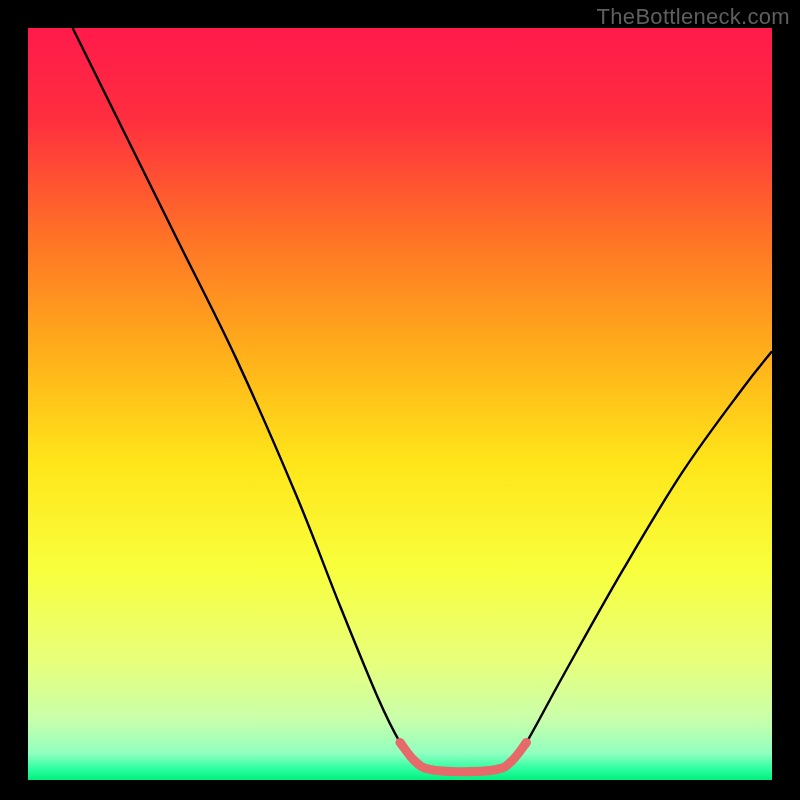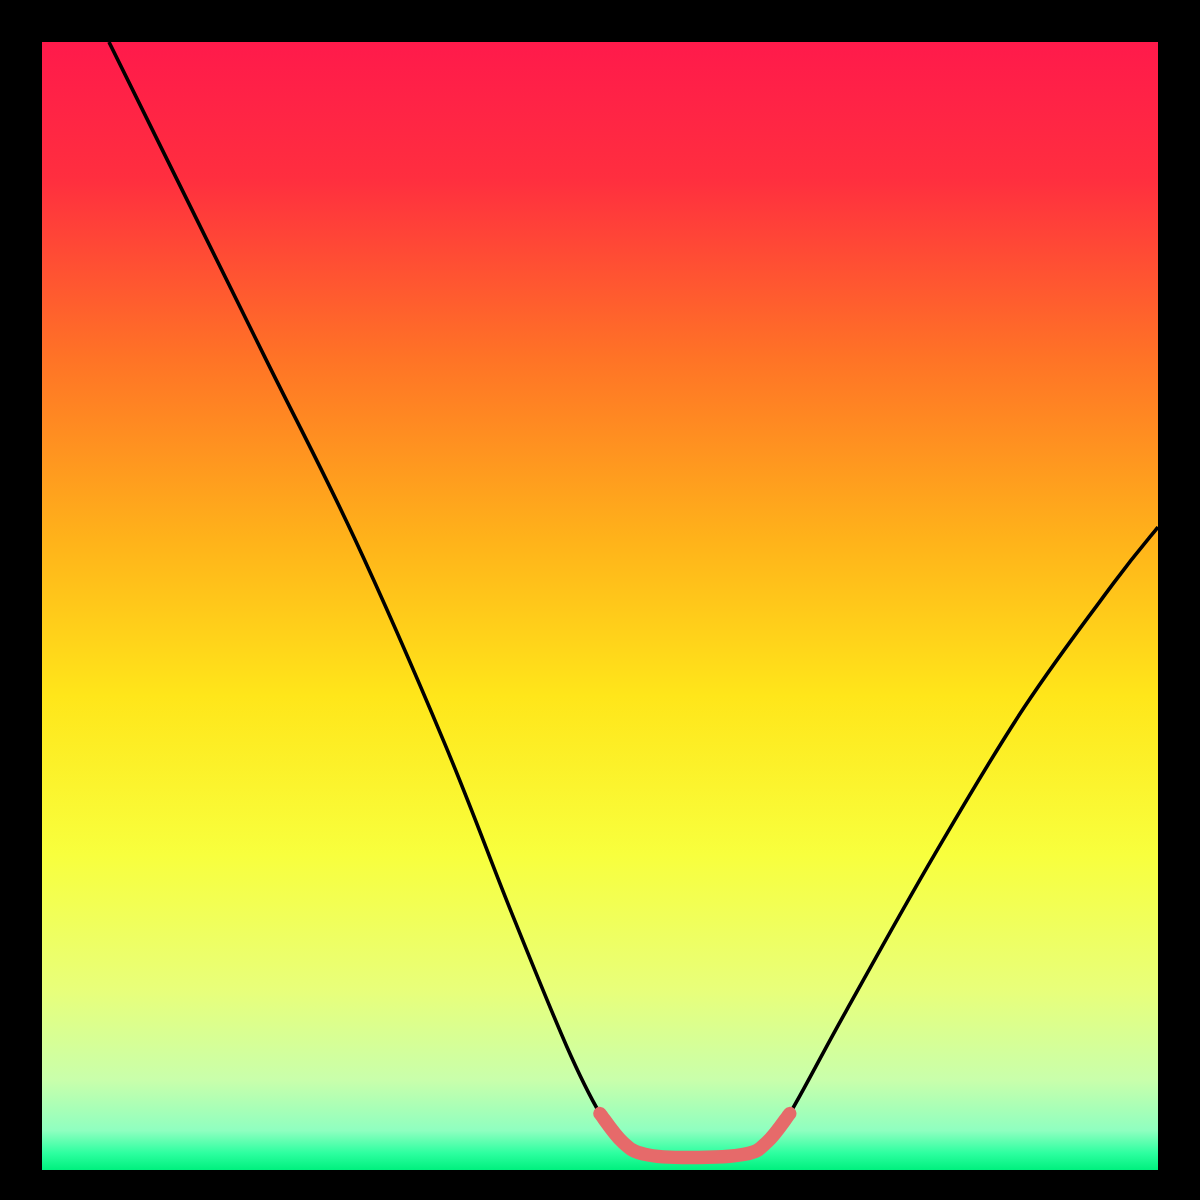--- a/index.html
+++ b/index.html
@@ -49,20 +49,21 @@
     font-size: 22px;
     letter-spacing: 0.3px;
     font-weight: 400;
   }
 </style>
 </head>
 <body>
 
 <div class="frame">
 
+  <div class="credit">TheBottleneck.com</div>
 
   <div class="plot-area">
     <svg class="gradient-bg" viewBox="0 0 744 752" preserveAspectRatio="none">
       <defs>
         <linearGradient id="bg-grad" x1="0" y1="0" x2="0" y2="1">
             <stop offset="0.00%" stop-color="#ff1a4b"></stop>
             <stop offset="12.00%" stop-color="#ff2e3f"></stop>
             <stop offset="28.00%" stop-color="#ff7326"></stop>
             <stop offset="44.00%" stop-color="#ffb21a"></stop>
             <stop offset="58.00%" stop-color="#ffe61a"></stop>

